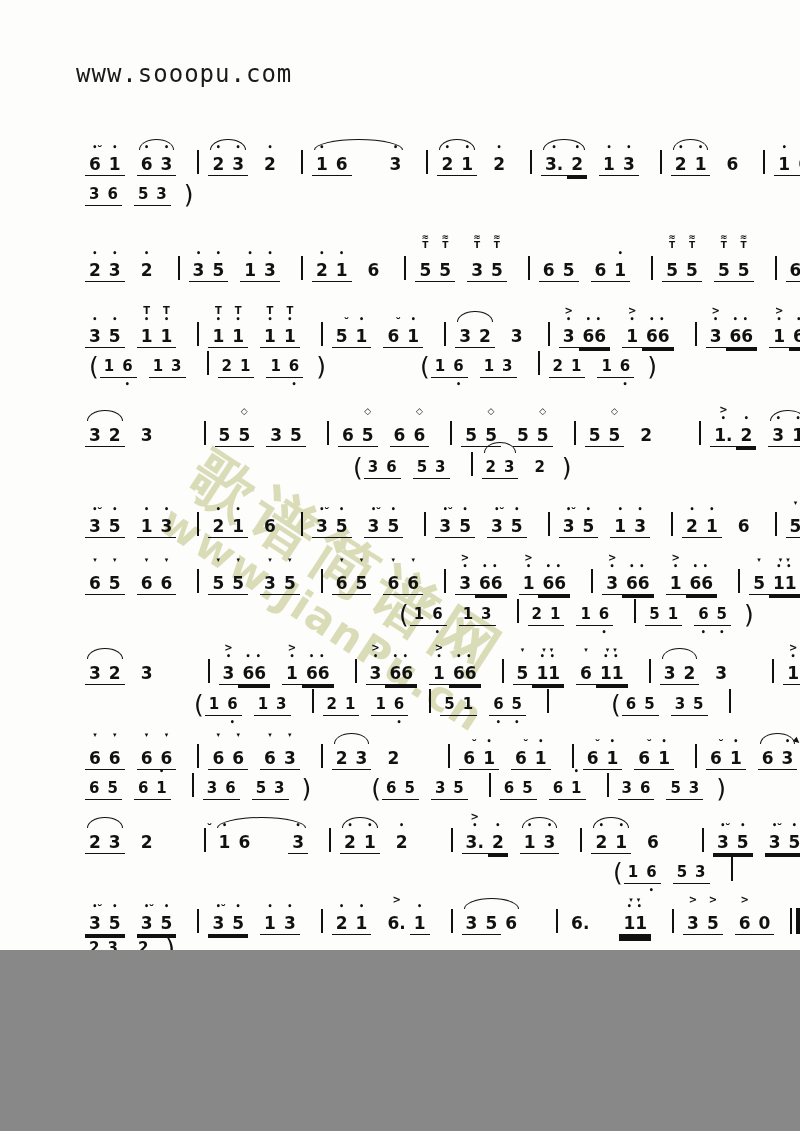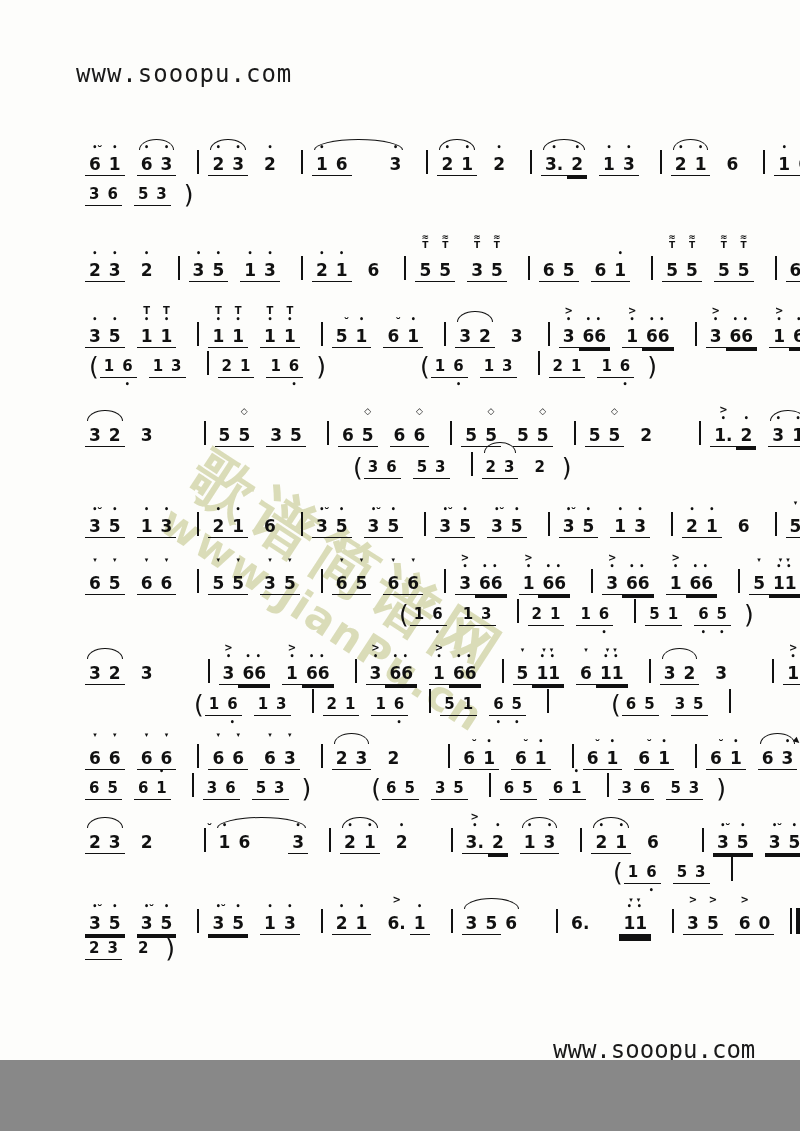--- a/index.html
+++ b/index.html
@@ -1,16 +1,16 @@
 <!DOCTYPE html>
 <html><head>
 <meta charset="utf-8">
 <style>
   html,body{margin:0;padding:0;background:#888;}
-  #page{position:relative;width:800px;height:1060px;background:#fdfdfb;margin:0 auto;
+  #page{position:relative;width:800px;height:950px;background:#fdfdfb;margin:0 auto;
         overflow:hidden;font-family:"DejaVu Sans",sans-serif;color:#111;}
   .hdr{position:absolute;left:76px;top:60px;font:24px "DejaVu Sans Mono",monospace;
        color:#1a1a1a;letter-spacing:1px;}
   .ftr-site{position:absolute;left:553px;top:1036px;font:24px "DejaVu Sans Mono",monospace;color:#1a1a1a;}
   .ftr-page{position:absolute;left:372px;top:1066px;font:18px "DejaVu Serif",serif;color:#333;}
   .wm{position:absolute;left:215px;top:440px;width:460px;transform:rotate(33deg);
       transform-origin:left top;color:rgba(195,198,140,.6);pointer-events:none;text-align:left;}
   .wm .cn{font-size:64px;letter-spacing:8px;font-weight:bold;line-height:1.05;}
   .wm .en{font-size:42px;font-weight:bold;letter-spacing:2px;}
   

